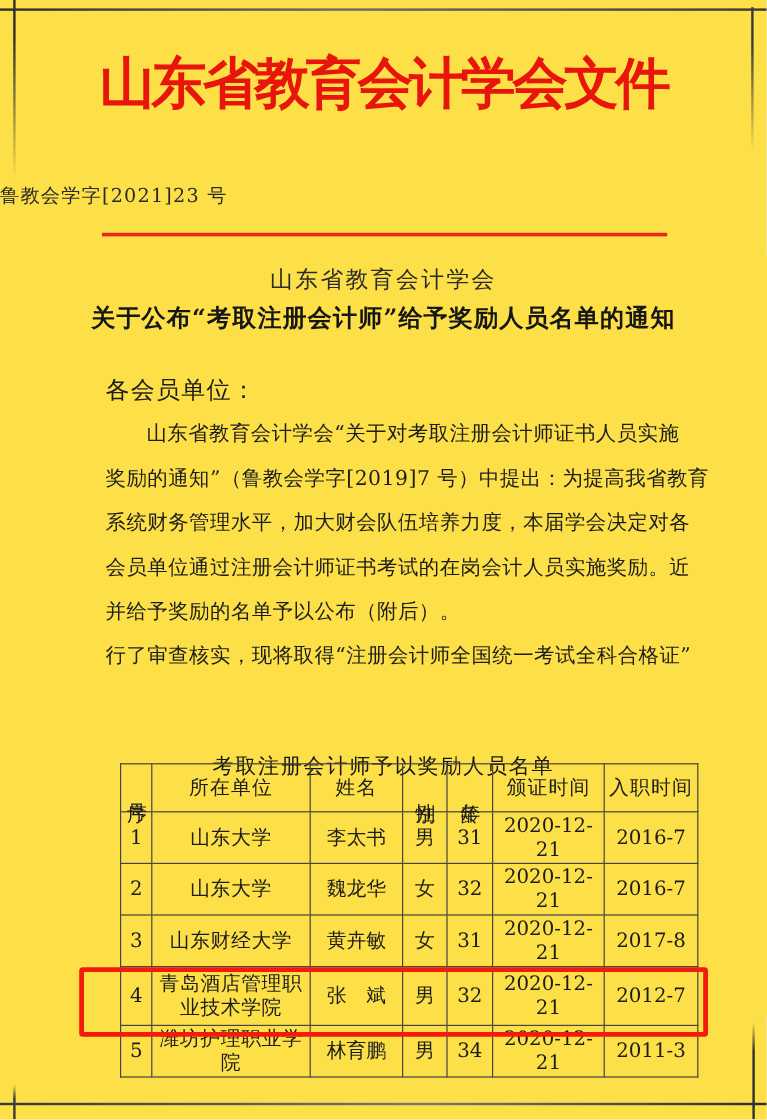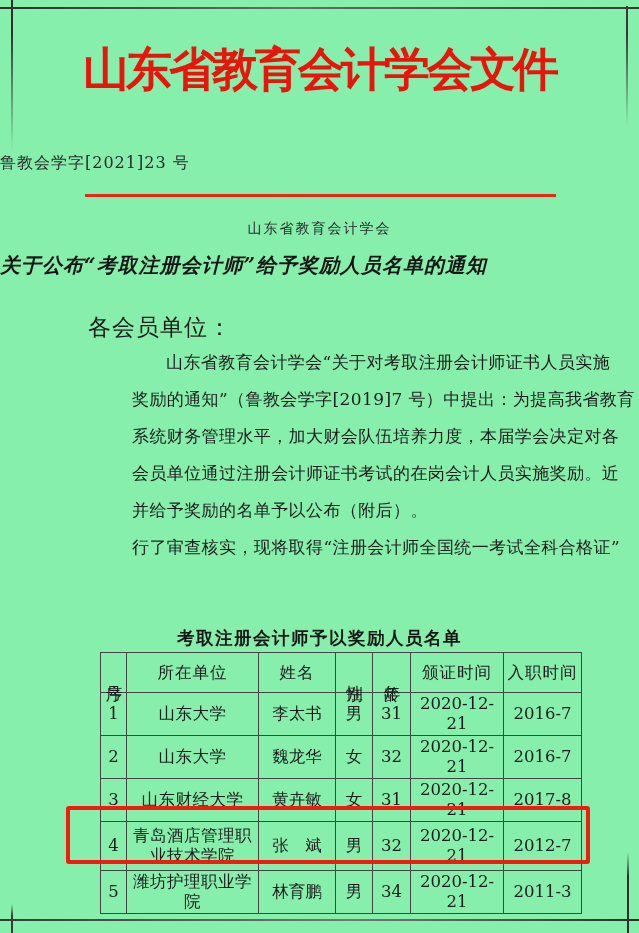--- a/index.html
+++ b/index.html
@@ -2,21 +2,21 @@
 <html><head>
 <meta charset="utf-8">
 <style>
   * { margin: 0; padding: 0; box-sizing: border-box; }
   html, body { background: #f2f2f0; }
   .page {
     position: relative;
     width: 639px;
     height: 933px;
     margin: 0 auto;
-    background: #86efac;
+    background: #fde047;
     overflow: hidden;
     font-family: "DejaVu Serif", "Liberation Serif", serif;
     color: #1f1f1f;
   }
   
   .frame-top {
     position: absolute; left: 0; top: 7px; width: 639px; height: 2px;
     background: linear-gradient(to right, #2e2e2e, #6b6b6b 45%, #3a3a3a);
   }
   .frame-left {
@@ -49,44 +49,43 @@
   .doc-number {
     position: absolute; top: 153px; left: 0; width: 100%;
     text-align: left; font-size: 16px; letter-spacing: 1px; color: #2a2a2a;
   }
   .red-rule {
     position: absolute; top: 194px; left: 85px; width: 471px; height: 3px;
     background: #e8271b;
   }
   .org-title {
     position: absolute; top: 220px; left: 0; width: 100%;
-    text-align: center; font-size: 14px; letter-spacing: 2px; color: #2a2a2a;
+    text-align: center; font-size: 19px; letter-spacing: 2px; color: #2a2a2a;
   }
   .notice-title {
     position: absolute; top: 252px; left: 0; width: 100%;
-    text-align: left; font-size: 20px; font-weight: bold; letter-spacing: 1px;
+    text-align: center; font-size: 20px; font-weight: bold; letter-spacing: 1px;
     color: #161616;
-    font-style: italic;
   }
   .salutation {
     position: absolute; top: 312px; left: 88px;
-    font-size: 23px; letter-spacing: 1px; color: #1c1c1c;
+    font-size: 20px; letter-spacing: 1px; color: #1c1c1c;
   }
   .body-text {
     position: absolute; top: 344px; left: 88px; width: 475px;
     font-size: 17px; line-height: 37px; letter-spacing: 0.4px;
-    color: #1c1c1c; white-space: nowrap; margin-left: 44px;
+    color: #1c1c1c; white-space: nowrap;
   }
   .body-text .line.indent { text-indent: 2em; }
   .table-title {
     position: absolute; top: 626px; left: 0; width: 100%;
-    text-align: center; font-size: 17.5px; font-weight: bold; letter-spacing: 1.5px;
+    text-align: center; font-size: 17.5px; font-weight: normal; letter-spacing: 1.5px;
     color: #161616;
   }
-  .table-zone { position: absolute; top: 652px; left: 76px; width: 481px; padding-left: 24px; }
+  .table-zone { position: absolute; top: 636px; left: 76px; width: 481px; padding-left: 24px; }
   table.award {
     border-collapse: collapse; table-layout: fixed; width: 481px;
     font-size: 16.5px; color: #1c1c1c;
   }
   table.award th, table.award td {
     border: 1.6px solid #454545;
     text-align: center; vertical-align: middle;
     padding: 1px 2px; font-weight: normal;
     line-height: 20px;
   }

